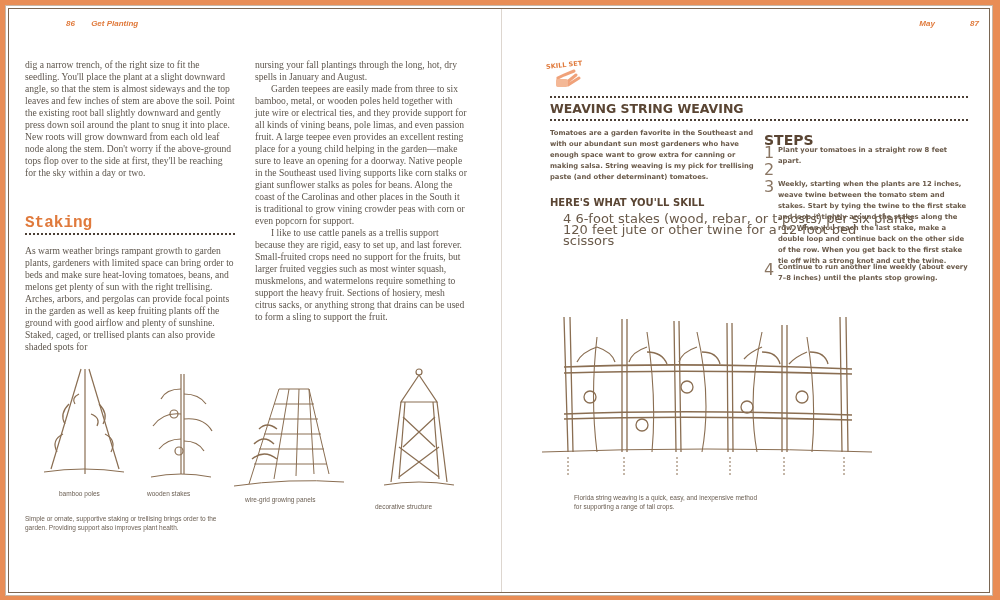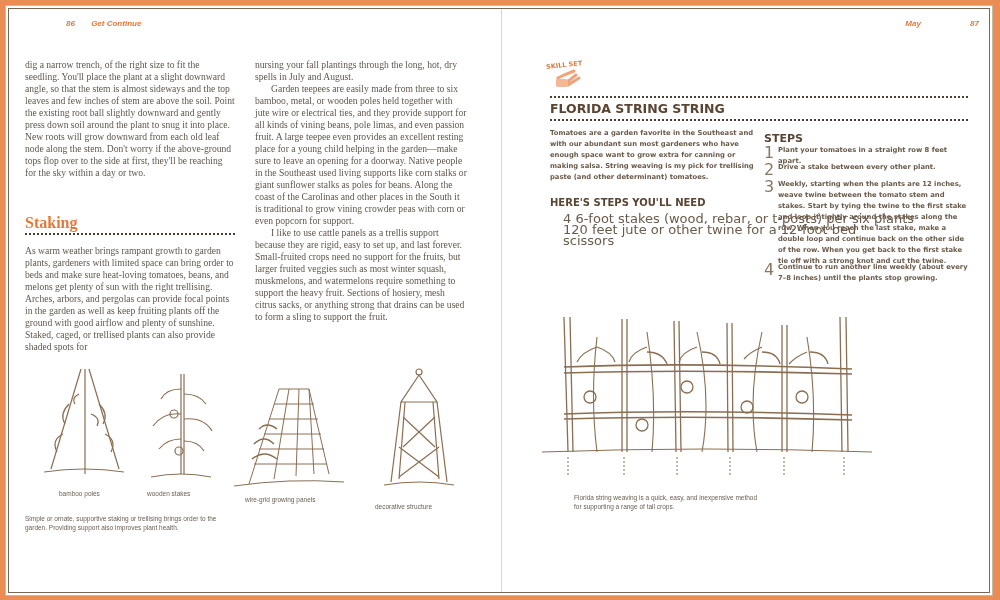--- a/index.html
+++ b/index.html
@@ -1,63 +1,63 @@
 <!DOCTYPE html>
 <html><head>
 <meta charset="utf-8">
 <style>
   html,body{margin:0;padding:0;}
   body{width:1000px;height:600px;background:#e98d55;position:relative;overflow:hidden;font-family:"Liberation Serif",serif;}
   .spread{position:absolute;left:8px;top:8px;width:980px;height:583px;background:#fff;border:1px solid #7a6652;box-shadow:0 0 0 2px #fff,0 0 0 3px #c9b7a6;}
   .gutter{position:absolute;left:492px;top:0;width:1px;height:100%;background:#ddd6cf;}
   .folio{position:absolute;top:10px;font-family:"Liberation Sans",sans-serif;font-size:8px;font-weight:bold;font-style:italic;color:#e07a3c;}
   .folio .num{margin-right:14px;padding-left:33px;}
-  .folio.right .num{margin-right:0;margin-left:14px;}
+  .folio.right .num{margin-right:0;margin-left:0;}
   .body-text{position:absolute;font-size:9.6px;line-height:12px;color:#5e564d;}
   .body-text p{margin:0;}
   .body-text p.indent{text-indent:16px;}
-  .section-title{position:absolute;left:24px;top:211px;font-family:Liberation Serif, serif;font-weight:bold;font-size:16px;color:#e07a3c;}
+  .section-title{position:absolute;left:24px;top:211px;font-family:Liberation Mono, monospace;font-weight:bold;font-size:16px;color:#e07a3c;}
   .dots{border-bottom:2px dotted #4b3f35;}
   .illus{position:absolute;}
   .cap{position:absolute;font-family:"Liberation Sans",sans-serif;font-size:6.5px;color:#6a5e52;}
   .caption{position:absolute;font-family:"Liberation Sans",sans-serif;font-size:6.5px;line-height:9px;color:#6a5e52;}
   .sans{font-family:"DejaVu Sans",sans-serif;}
   .intro{position:absolute;left:550px;top:127px;width:210px;font-family:"DejaVu Sans",sans-serif;font-size:6.8px;line-height:11px;color:#6a5a4a;font-weight:bold;}
   .need-title{position:absolute;left:550px;top:195px;font-family:"DejaVu Sans",sans-serif;font-weight:bold;font-size:10px;color:#5a4533;}
   .need-list{position:absolute;left:550px;top:211px;font-family:"DejaVu Sans",sans-serif;font-size:13px;line-height:11px;color:#6a5a4a;font-weight:normal;margin-left:13px;}
-  .steps-title{position:absolute;left:764px;top:130px;font-family:"DejaVu Sans",sans-serif;font-weight:bold;font-size:11px;color:#5a4533;}
+  .steps-title{position:absolute;left:764px;top:130px;font-family:"DejaVu Sans",sans-serif;font-weight:bold;font-size:14px;color:#5a4533;}
   .step{position:absolute;left:764px;font-family:"DejaVu Sans",sans-serif;font-size:6.8px;line-height:11px;color:#6a5a4a;font-weight:bold;display:flex;width:205px;}
   .step .n{width:14px;font-size:16px;line-height:16px;font-weight:normal;color:#8a7663;flex:none;}
 </style>
 </head>
 <body>
 
 <div class="spread">
   <div class="gutter"></div>
 
   <div class="folio" style="left:24px;">
     <span class="num">86</span>
-    <span>Get Continue</span>
+    <span>Get Planting</span>
   </div>
 
   <div class="body-text" style="left:16px;top:50px;width:210px;">
     <p>dig a narrow trench, of the right size to fit the seedling. You'll place the plant at a slight downward angle, so that the stem is almost sideways and the top leaves and few inches of stem are above the soil. Point the existing root ball slightly downward and gently press down soil around the plant to snug it into place. New roots will grow downward from each old leaf node along the stem. Don't worry if the above-ground tops flop over to the side at first, they'll be reaching for the sky within a day or two.</p>
   </div>
 
   <div class="section-title" style="left:16px;top:205px;width:210px;">
     <span>Staking</span>
     <div class="dots" style="margin-top:1px;"></div>
   </div>
 
   <div class="body-text" style="left:16px;top:236px;width:212px;">
     <p>As warm weather brings rampant growth to garden plants, gardeners with limited space can bring order to beds and make sure heat-loving tomatoes, beans, and melons get plenty of sun with the right trellising. Arches, arbors, and pergolas can provide focal points in the garden as well as keep fruiting plants off the ground with good airflow and plenty of sunshine. Staked, caged, or trellised plants can also provide shaded spots for</p>
   </div>
 
   <div class="body-text" style="left:246px;top:50px;width:212px;">
-    <p>nursing your fall plantings through the long, hot, dry spells in July and August.</p>
+    <p>nursing your fall plantings through the long, hot, dry spells in January and August.</p>
     <p class="indent">Garden teepees are easily made from three to six bamboo, metal, or wooden poles held together with jute wire or electrical ties, and they provide support for all kinds of vining beans, pole limas, and even passion fruit. A large teepee even provides an excellent resting place for a young child helping in the garden—make sure to leave an opening for a doorway. Native people in the Southeast used living supports like corn stalks or giant sunflower stalks as poles for beans. Along the coast of the Carolinas and other places in the South it is traditional to grow vining crowder peas with corn or even popcorn for support.</p>
     <p class="indent">I like to use cattle panels as a trellis support because they are rigid, easy to set up, and last forever. Small-fruited crops need no support for the fruits, but larger fruited veggies such as most winter squash, muskmelons, and watermelons require something to support the heavy fruit. Sections of hosiery, mesh citrus sacks, or anything strong that drains can be used to form a sling to support the fruit.</p>
   </div>
 
   <svg class="illus" style="left:30px;top:355px;" width="90" height="120" viewBox="0 0 90 120">
     <g stroke="#8a6e52" fill="none" stroke-width="1.2">
       <line x1="42" y1="5" x2="12" y2="105"></line>
         <line x1="46" y1="5" x2="46" y2="110"></line>
         <line x1="50" y1="5" x2="80" y2="105"></line>
       <path d="M30 40 q-10 10 -4 20 M60 40 q10 10 4 20 M24 70 q-12 6 -6 18 M66 70 q12 6 6 18 M40 30 q-8 4 -4 10 M52 50 q10 4 6 12"></path>
@@ -107,40 +107,39 @@
 
   <div style="position:absolute;left:537px;top:52px;">
     <div class="sans" style="font-size:6.5px;font-weight:bold;color:#e07a3c;transform:rotate(-6deg);">SKILL SET</div>
     <svg width="30" height="20" style="margin-left:8px;" viewBox="0 0 30 20">
       <path d="M4 16 L4 9 L10 6 L20 2 M12 14 L22 6 M14 16 L25 9" stroke="#f0a27a" stroke-width="3" fill="none" stroke-linecap="round"></path>
       <rect x="2" y="10" width="12" height="8" rx="2" fill="#f4b896"></rect>
     </svg>
   </div>
 
   <div style="position:absolute;left:541px;top:87px;width:418px;" class="dots"></div>
-  <div style="position:absolute;left:541px;top:92px;font-family:'DejaVu Sans',sans-serif;font-weight:bold;font-size:12.5px;color:#5a4533;">FLORIDA STRING STRING</div>
+  <div style="position:absolute;left:541px;top:92px;font-family:'DejaVu Sans',sans-serif;font-weight:bold;font-size:12.5px;color:#5a4533;">WEAVING STRING WEAVING</div>
   <div style="position:absolute;left:541px;top:110px;width:418px;" class="dots"></div>
 
   <div class="intro" style="left:541px;top:119px;">Tomatoes are a garden favorite in the Southeast and with our abundant sun most gardeners who have enough space want to grow extra for canning or making salsa. String weaving is my pick for trellising paste (and other determinant) tomatoes.</div>
 
-  <div class="need-title" style="left:541px;top:188px;">HERE'S STEPS YOU'LL NEED</div>
+  <div class="need-title" style="left:541px;top:188px;">HERE'S WHAT YOU'LL SKILL</div>
   <div class="need-list" style="left:541px;top:204px;">
     <div>4 6-foot stakes (wood, rebar, or t-posts) per six plants</div>
     <div>120 feet jute or other twine for a 12-foot bed</div>
     <div>scissors</div>
   </div>
 
   <div class="steps-title" style="left:755px;top:123px;">STEPS</div>
   <div class="step" style="left:755px;top:136px;">
     <span class="n">1</span>
       <span>Plant your tomatoes in a straight row 8 feet apart.</span>
   </div>
   <div class="step" style="left:755px;top:153px;">
     <span class="n">2</span>
-      <span>Drive a stake between every other plant.</span>
   </div>
   <div class="step" style="left:755px;top:170px;">
     <span class="n">3</span>
       <span>Weekly, starting when the plants are 12 inches, weave twine between the tomato stem and stakes. Start by tying the twine to the first stake and loop it tightly around the stakes along the row. When you reach the last stake, make a double loop and continue back on the other side of the row. When you get back to the first stake tie off with a strong knot and cut the twine.</span>
   </div>
   <div class="step" style="left:755px;top:253px;">
     <span class="n">4</span>
       <span>Continue to run another line weekly (about every 7–8 inches) until the plants stop growing.</span>
   </div>
 

